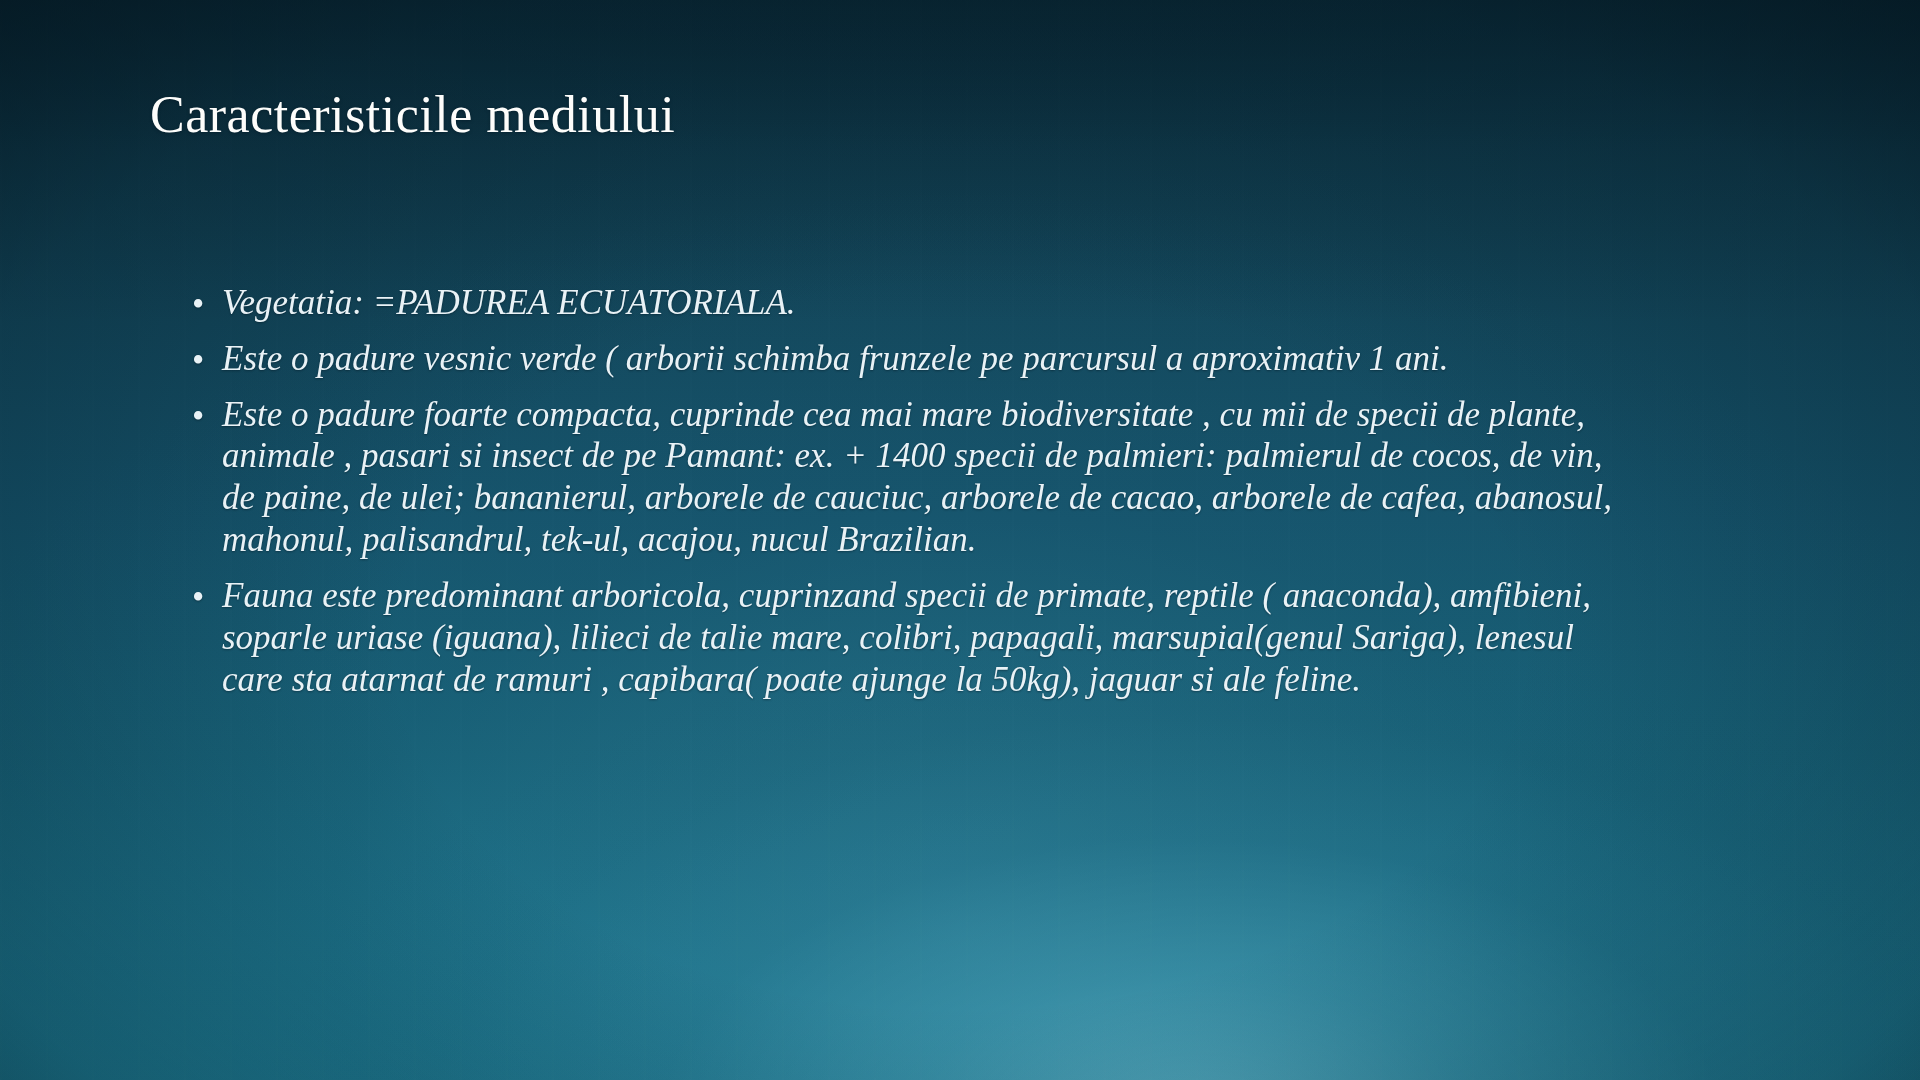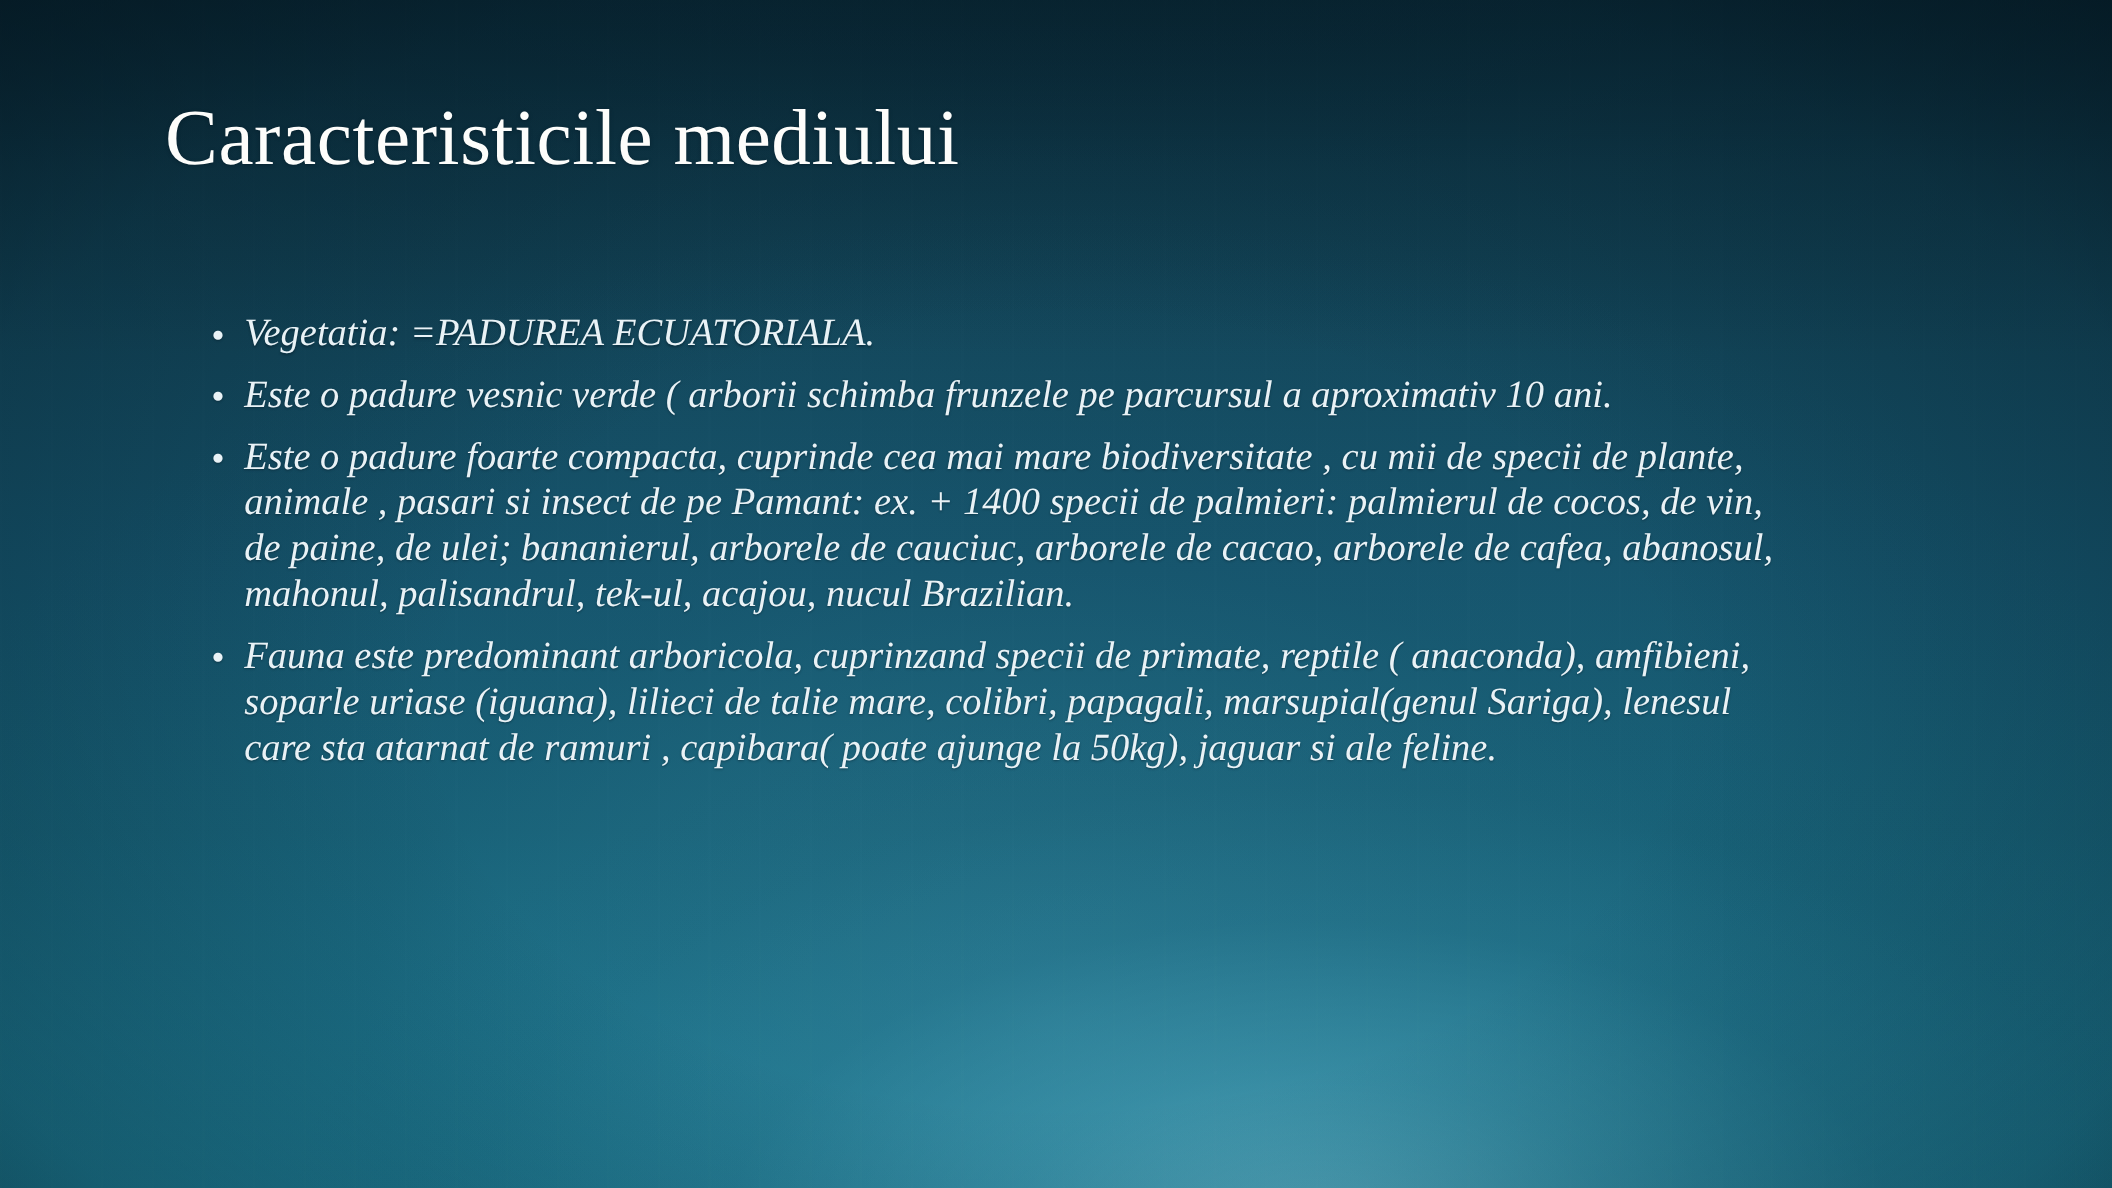--- a/index.html
+++ b/index.html
@@ -86,21 +86,21 @@
   #title-placeholder {
     position: absolute;
     left: 150px;
     top: 88px;
     width: 1640px;
   }
 
   #slide-title {
     margin: 0;
     font-family: "Liberation Serif", "DejaVu Serif", serif;
-    font-size: 72px;
+    font-size: 52px;
     font-weight: 400;
     line-height: 1.05;
     letter-spacing: 0.5px;
     color: #fdfdfb;
     text-shadow: 0 1px 3px rgba(0, 22, 33, 0.50);
     white-space: nowrap;
   }
 
   #body-placeholder {
     position: absolute;
@@ -168,21 +168,21 @@
     <div id="body-placeholder">
       <ul id="bullet-list">
 
         <li class="bullet-item" data-wrap="w1">
           <span class="bullet-marker">•</span>
           <span class="bullet-text">Vegetatia: =PADUREA ECUATORIALA.</span>
         </li>
 
         <li class="bullet-item" data-wrap="w2">
           <span class="bullet-marker">•</span>
-          <span class="bullet-text">Este o padure vesnic verde ( arborii schimba frunzele pe parcursul a aproximativ 10 ani.</span>
+          <span class="bullet-text">Este o padure vesnic verde ( arborii schimba frunzele pe parcursul a aproximativ 1 ani.</span>
         </li>
 
         <li class="bullet-item" data-wrap="w3">
           <span class="bullet-marker">•</span>
           <span class="bullet-text">Este o padure foarte compacta, cuprinde cea mai mare biodiversitate , cu mii de specii de plante, animale , pasari si insect de pe Pamant: ex. + 1400 specii de palmieri: palmierul de cocos, de vin, de paine, de ulei; bananierul, arborele de cauciuc, arborele de cacao, arborele de cafea, abanosul, mahonul, palisandrul, tek-ul, acajou, nucul Brazilian.</span>
         </li>
 
         <li class="bullet-item" data-wrap="w4">
           <span class="bullet-marker">•</span>
           <span class="bullet-text">Fauna este predominant arboricola, cuprinzand specii de primate, reptile ( anaconda), amfibieni, soparle uriase (iguana), lilieci de talie mare, colibri, papagali, marsupial(genul Sariga), lenesul care sta atarnat de ramuri , capibara( poate ajunge la 50kg), jaguar si ale feline.</span>

